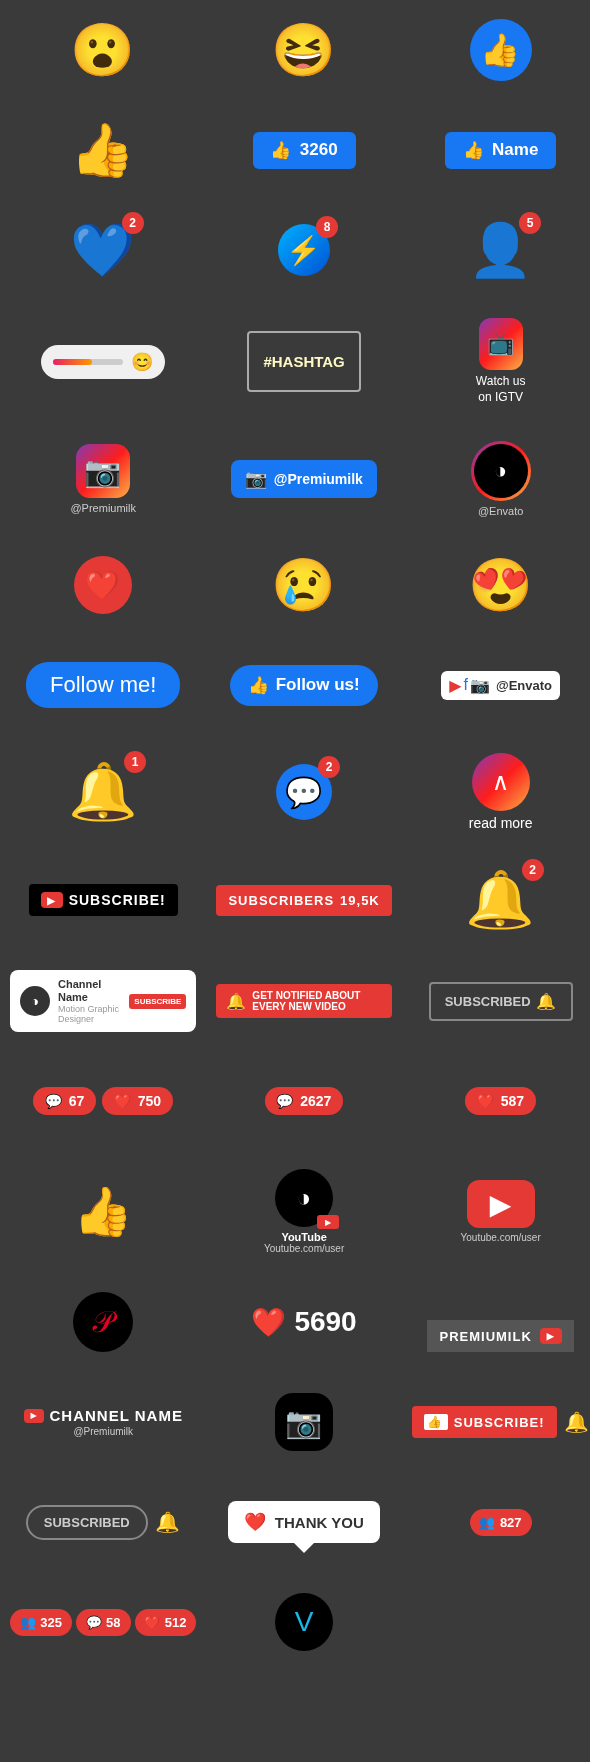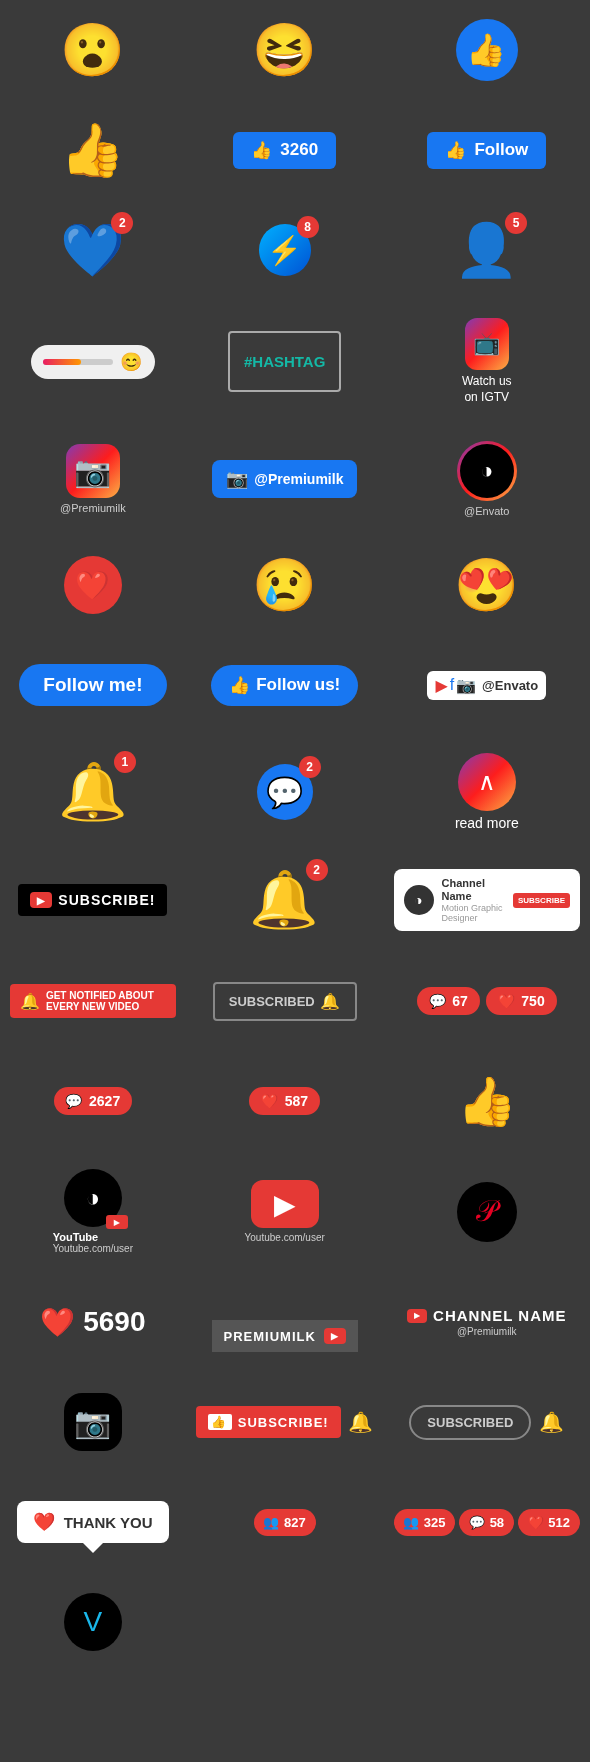--- a/index.html
+++ b/index.html
@@ -110,21 +110,21 @@
       width: 55%;
     }
 
     
     .hashtag-btn {
       border: 2px solid #aaa;
       border-radius: 4px;
       padding: 20px 14px;
       font-size: 15px;
       font-weight: bold;
-      color: #14b8a6;
+      color: #fef9c3;
       background: transparent;
     }
 
     
     .igtv-wrap {
       display: flex;
       flex-direction: column;
       align-items: center;
       gap: 4px;
     }
@@ -224,22 +224,22 @@
       font-size: 28px;
       color: white;
     }
 
     
     .follow-btn {
       background: #1877f2;
       color: white;
       border-radius: 22px;
       padding: 10px 24px;
-      font-size: 19px;
-      font-weight: bold;
+      font-size: 22px;
+      font-weight: normal;
     }
     .follow-us-btn {
       background: #1877f2;
       color: white;
       border-radius: 22px;
       padding: 10px 18px;
       font-size: 17px;
       font-weight: bold;
       display: flex;
       align-items: center;
@@ -437,21 +437,21 @@
     
     .yt-channel-wrap {
       display: flex;
       flex-direction: column;
       align-items: center;
       gap: 4px;
     }
     .yt-link-text {
       font-size: 10px;
       color: #ccc;
-      text-align: left;
+      text-align: center;
     }
 
     
     .yt-play-btn {
       background: #e53935;
       border-radius: 12px;
       width: 68px;
       height: 48px;
       display: flex;
       align-items: center;
@@ -644,21 +644,21 @@
   </div>
   <div class="cell">
     <div class="like-btn">
       <span>👍</span>
       <span>3260</span>
     </div>
   </div>
   <div class="cell">
     <div class="liked-btn">
       <span>👍</span>
-      <span>Follow</span>
+      <span>Name</span>
     </div>
   </div>
 
   <div class="cell">
     <div class="badge-wrap">
       <span style="color:#1877f2;font-size:52px;">💙</span>
       <div class="badge">2</div>
     </div>
   </div>
   <div class="cell">
@@ -759,20 +759,26 @@
     <div class="read-more-wrap">
       <div class="read-more-circle">∧</div>
       <div class="read-more-text">read more</div>
     </div>
   </div>
 
   <div class="cell">
     <div class="subscribe-btn">
       <div class="yt-play-icon">▶</div>
       <span>SUBSCRIBE!</span>
+    </div>
+  </div>
+  <div class="cell">
+    <div class="subs-btn">
+      <span>SUBSCRIBERS</span>
+      <span>19,5K</span>
     </div>
   </div>
   <div class="cell">
     <div class="badge-wrap">
       <span style="color:#555;font-size:56px;">🔔</span>
       <div class="badge">2</div>
     </div>
   </div>
 
   <div class="cell">

